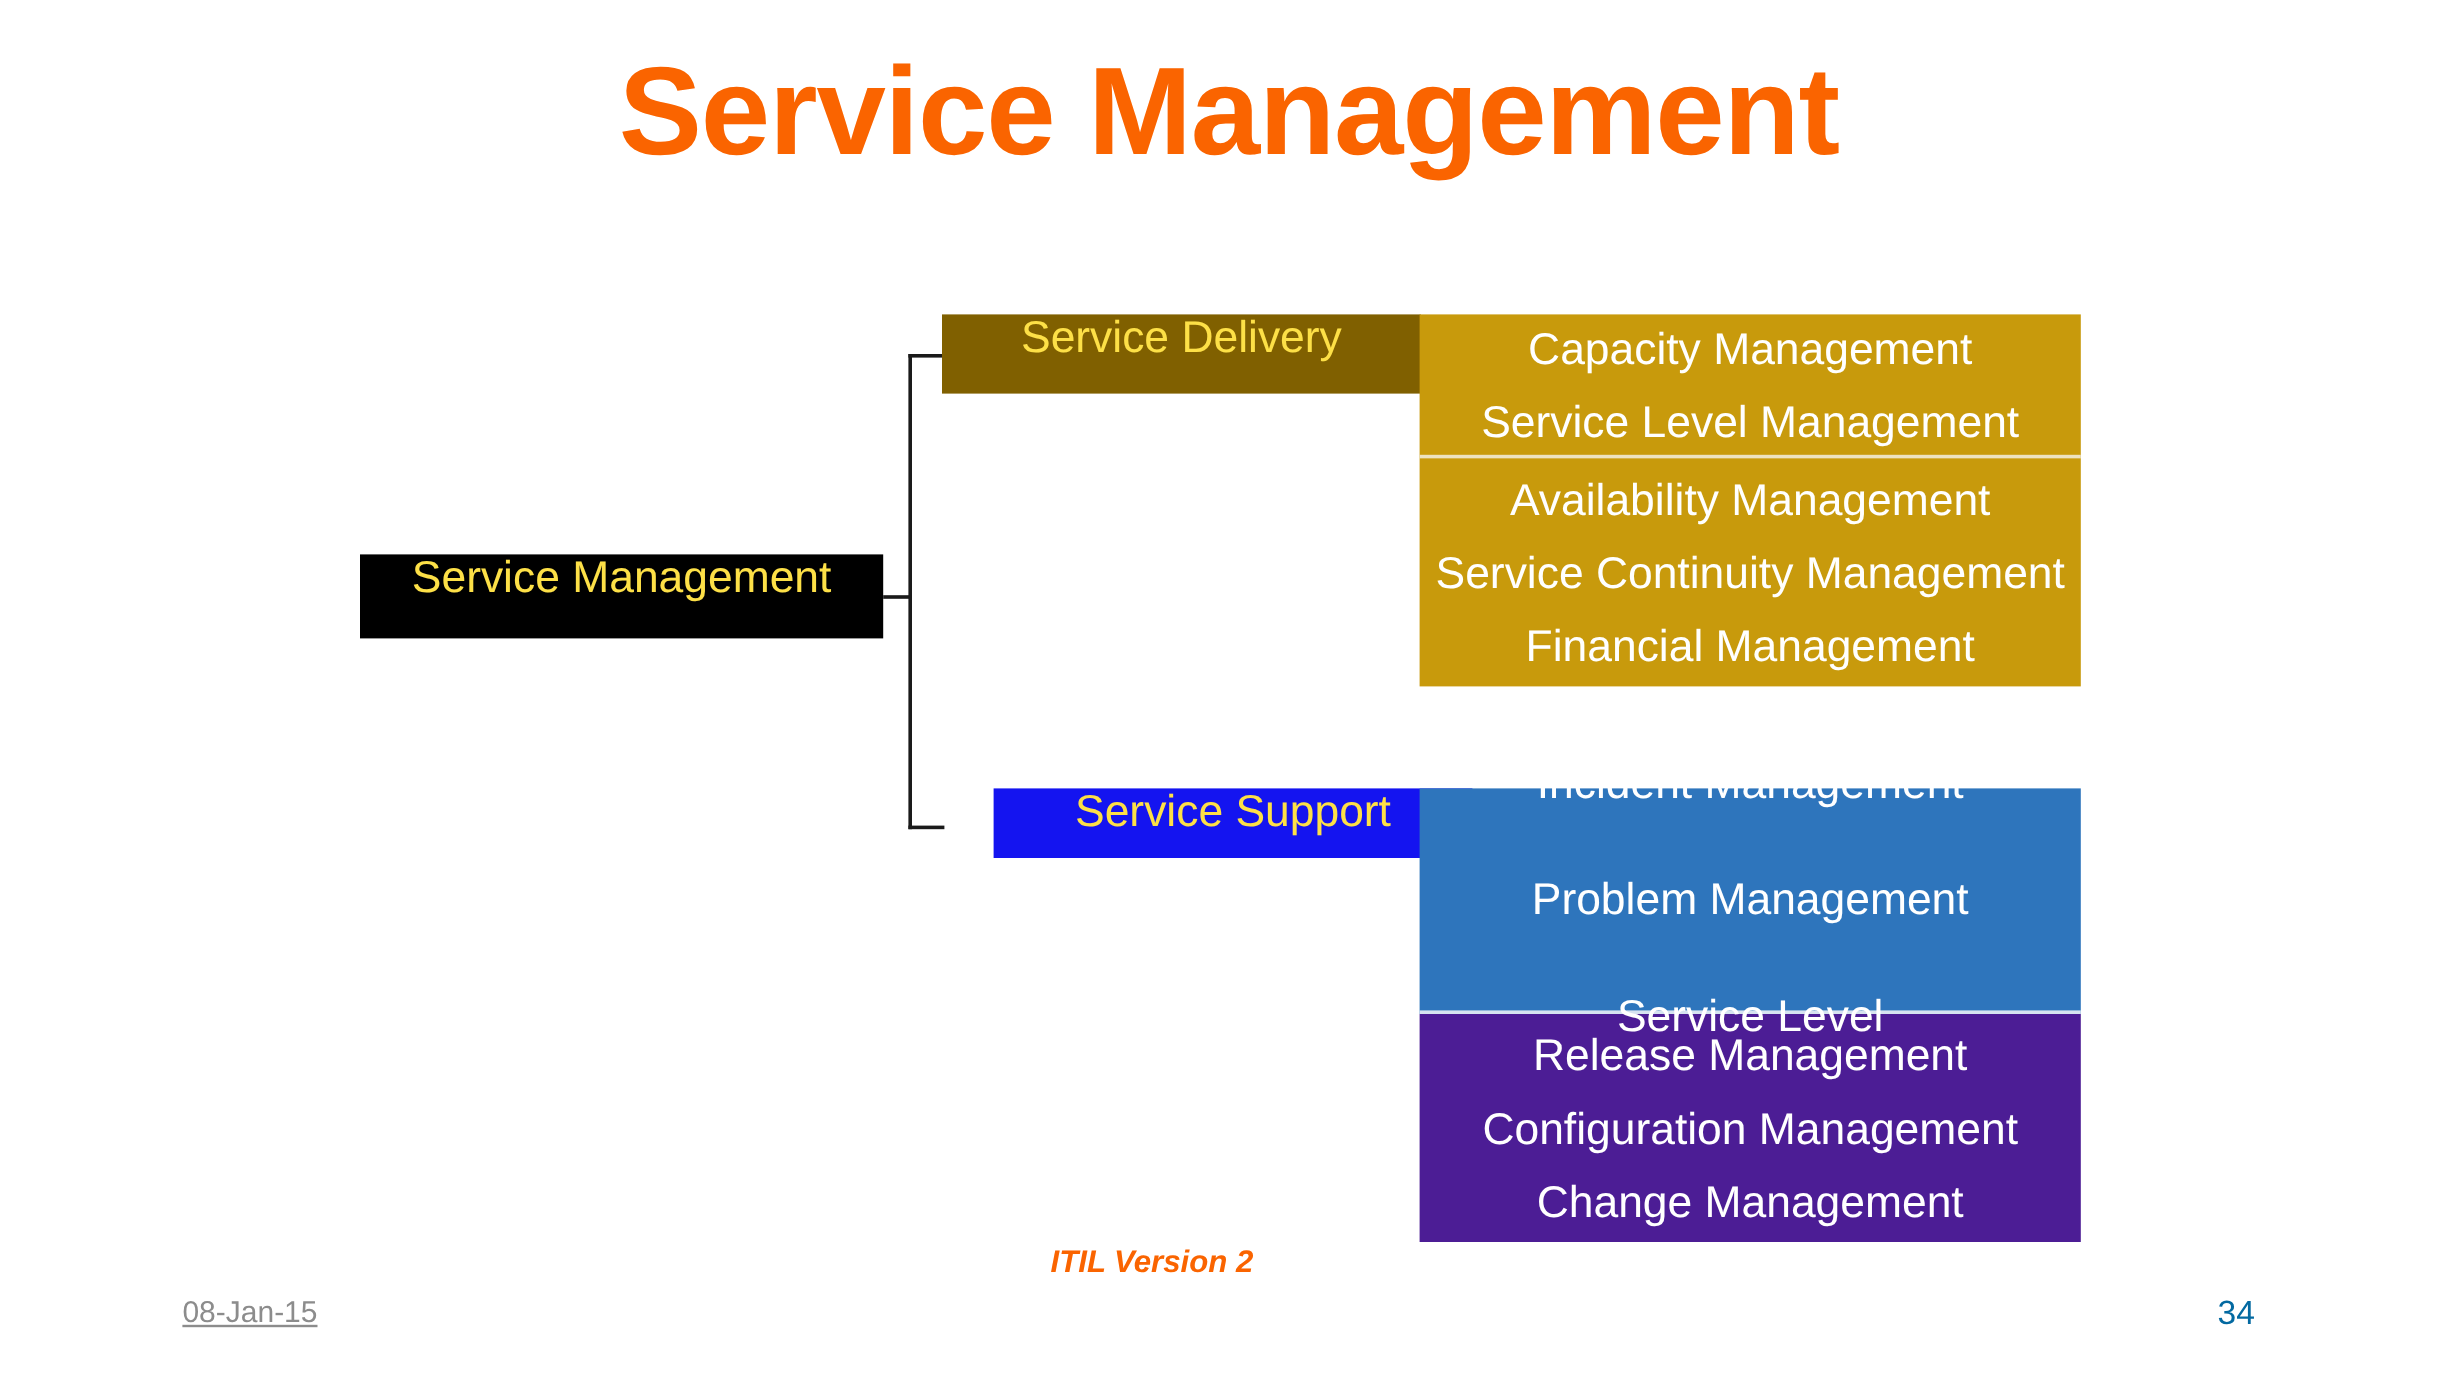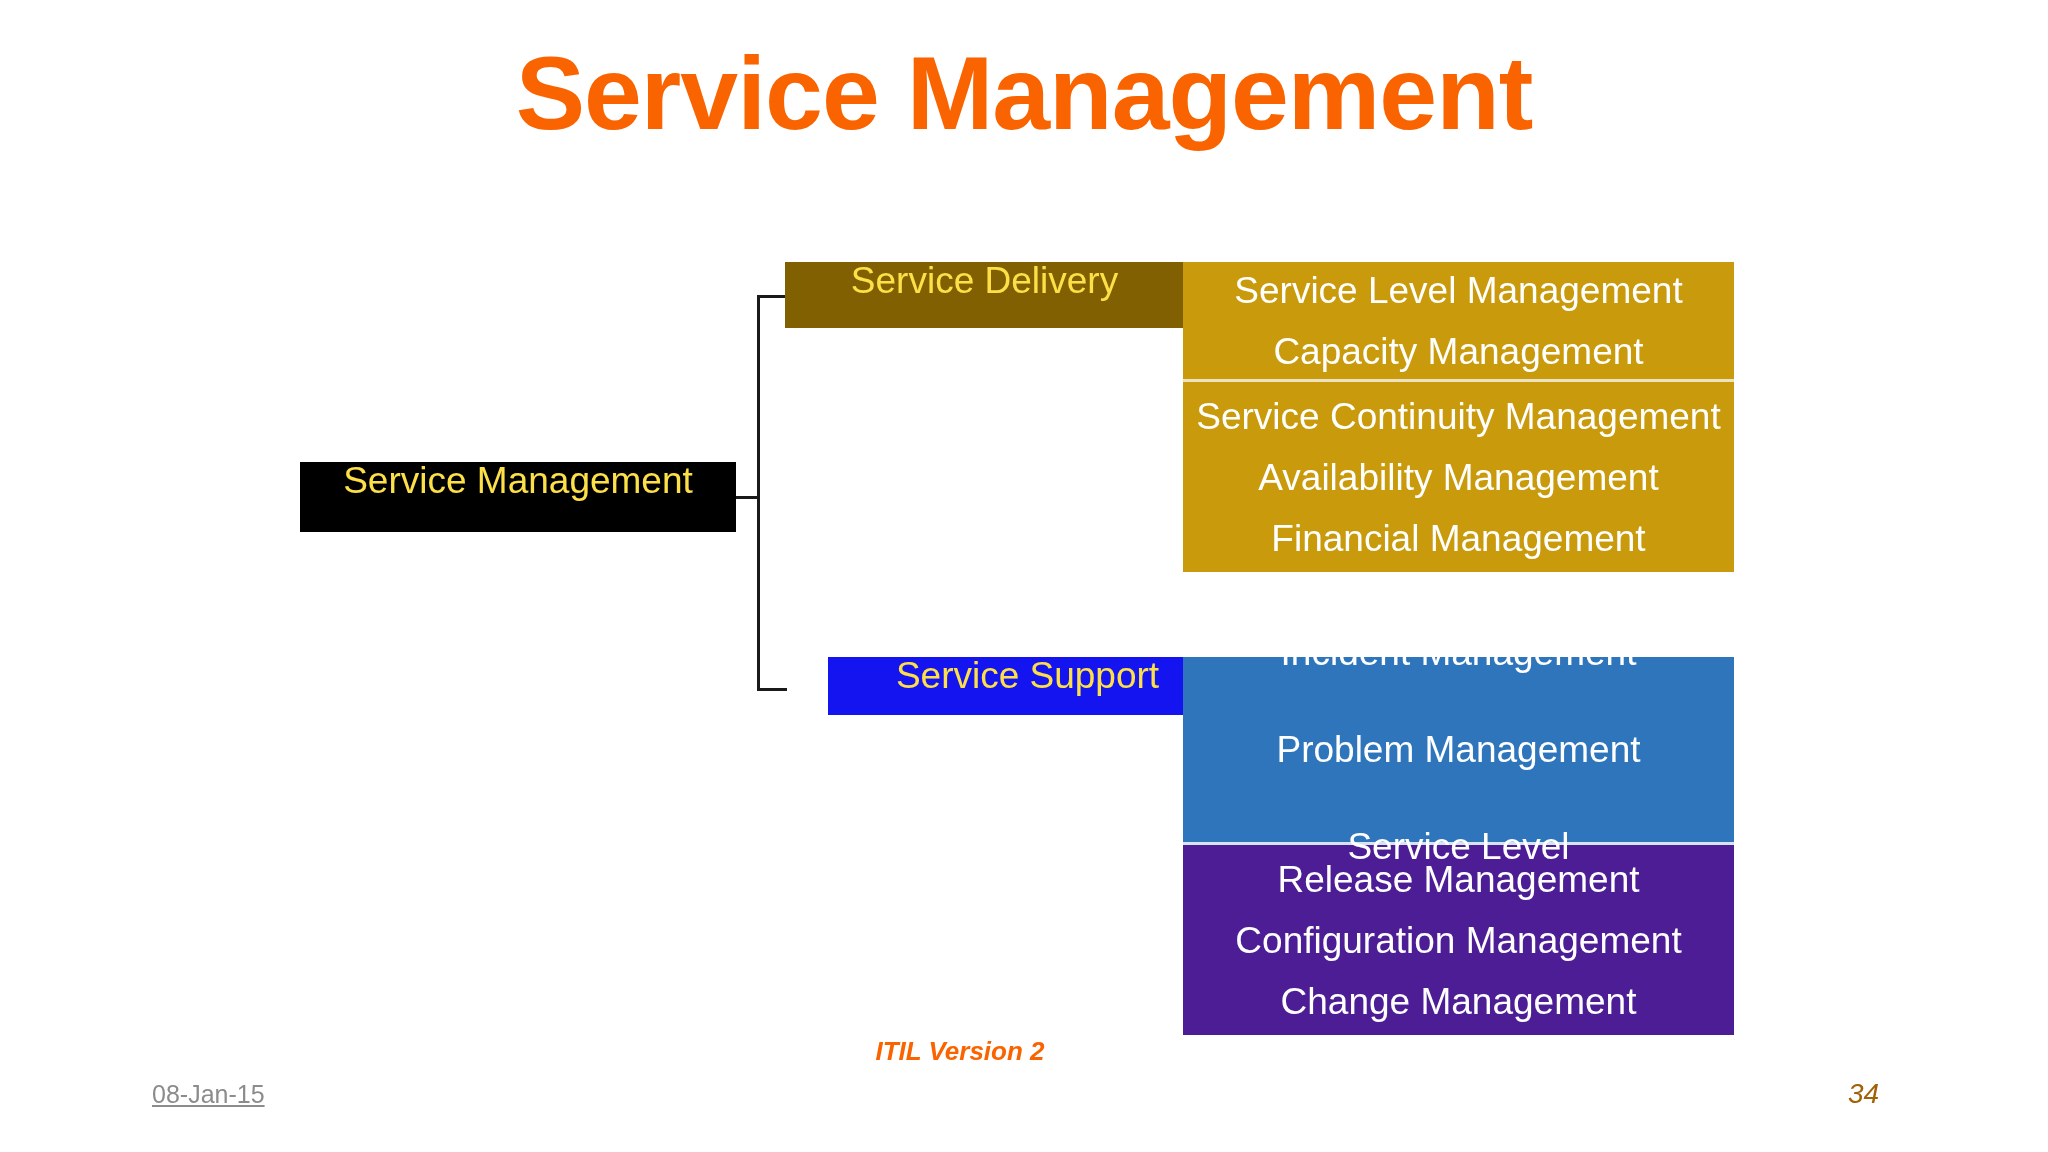--- a/index.html
+++ b/index.html
@@ -190,23 +190,22 @@
     white-space: nowrap;
   }
   #footer-page {
     position: absolute;
     left: 1848px;
     top: 1078px;
     width: 60px;
     text-align: left;
     font-family: "Liberation Sans", sans-serif;
     font-size: 28px;
-    color: #a16207;
-    white-space: nowrap;
-    font-style: italic;
+    color: #0369a1;
+    white-space: nowrap;
   }
 </style>
 </head>
 <body>
 
 <div id="slide-title">Service Management</div>
 
 <div id="diagram">
 
   <div class="connector" id="connector-root-stub"></div>
@@ -218,27 +217,27 @@
     <span>Service Management</span>
   </div>
 
   <div class="node-box" id="service-delivery-box">
     <span>Service Delivery</span>
   </div>
 
   <div class="detail-panel" id="delivery-panel">
 
     <div class="detail-group" id="delivery-group-1">
+      <div class="detail-item">Capacity Management</div>
       <div class="detail-item">Service Level Management</div>
-      <div class="detail-item">Capacity Management</div>
     </div>
 
     <div class="detail-group" id="delivery-group-2">
+      <div class="detail-item">Availability Management</div>
       <div class="detail-item">Service Continuity Management</div>
-      <div class="detail-item">Availability Management</div>
       <div class="detail-item">Financial Management</div>
     </div>
   </div>
 
   <div class="node-box" id="service-support-box">
     <span>Service Support</span>
   </div>
 
   <div class="detail-panel" id="support-panel">
 

